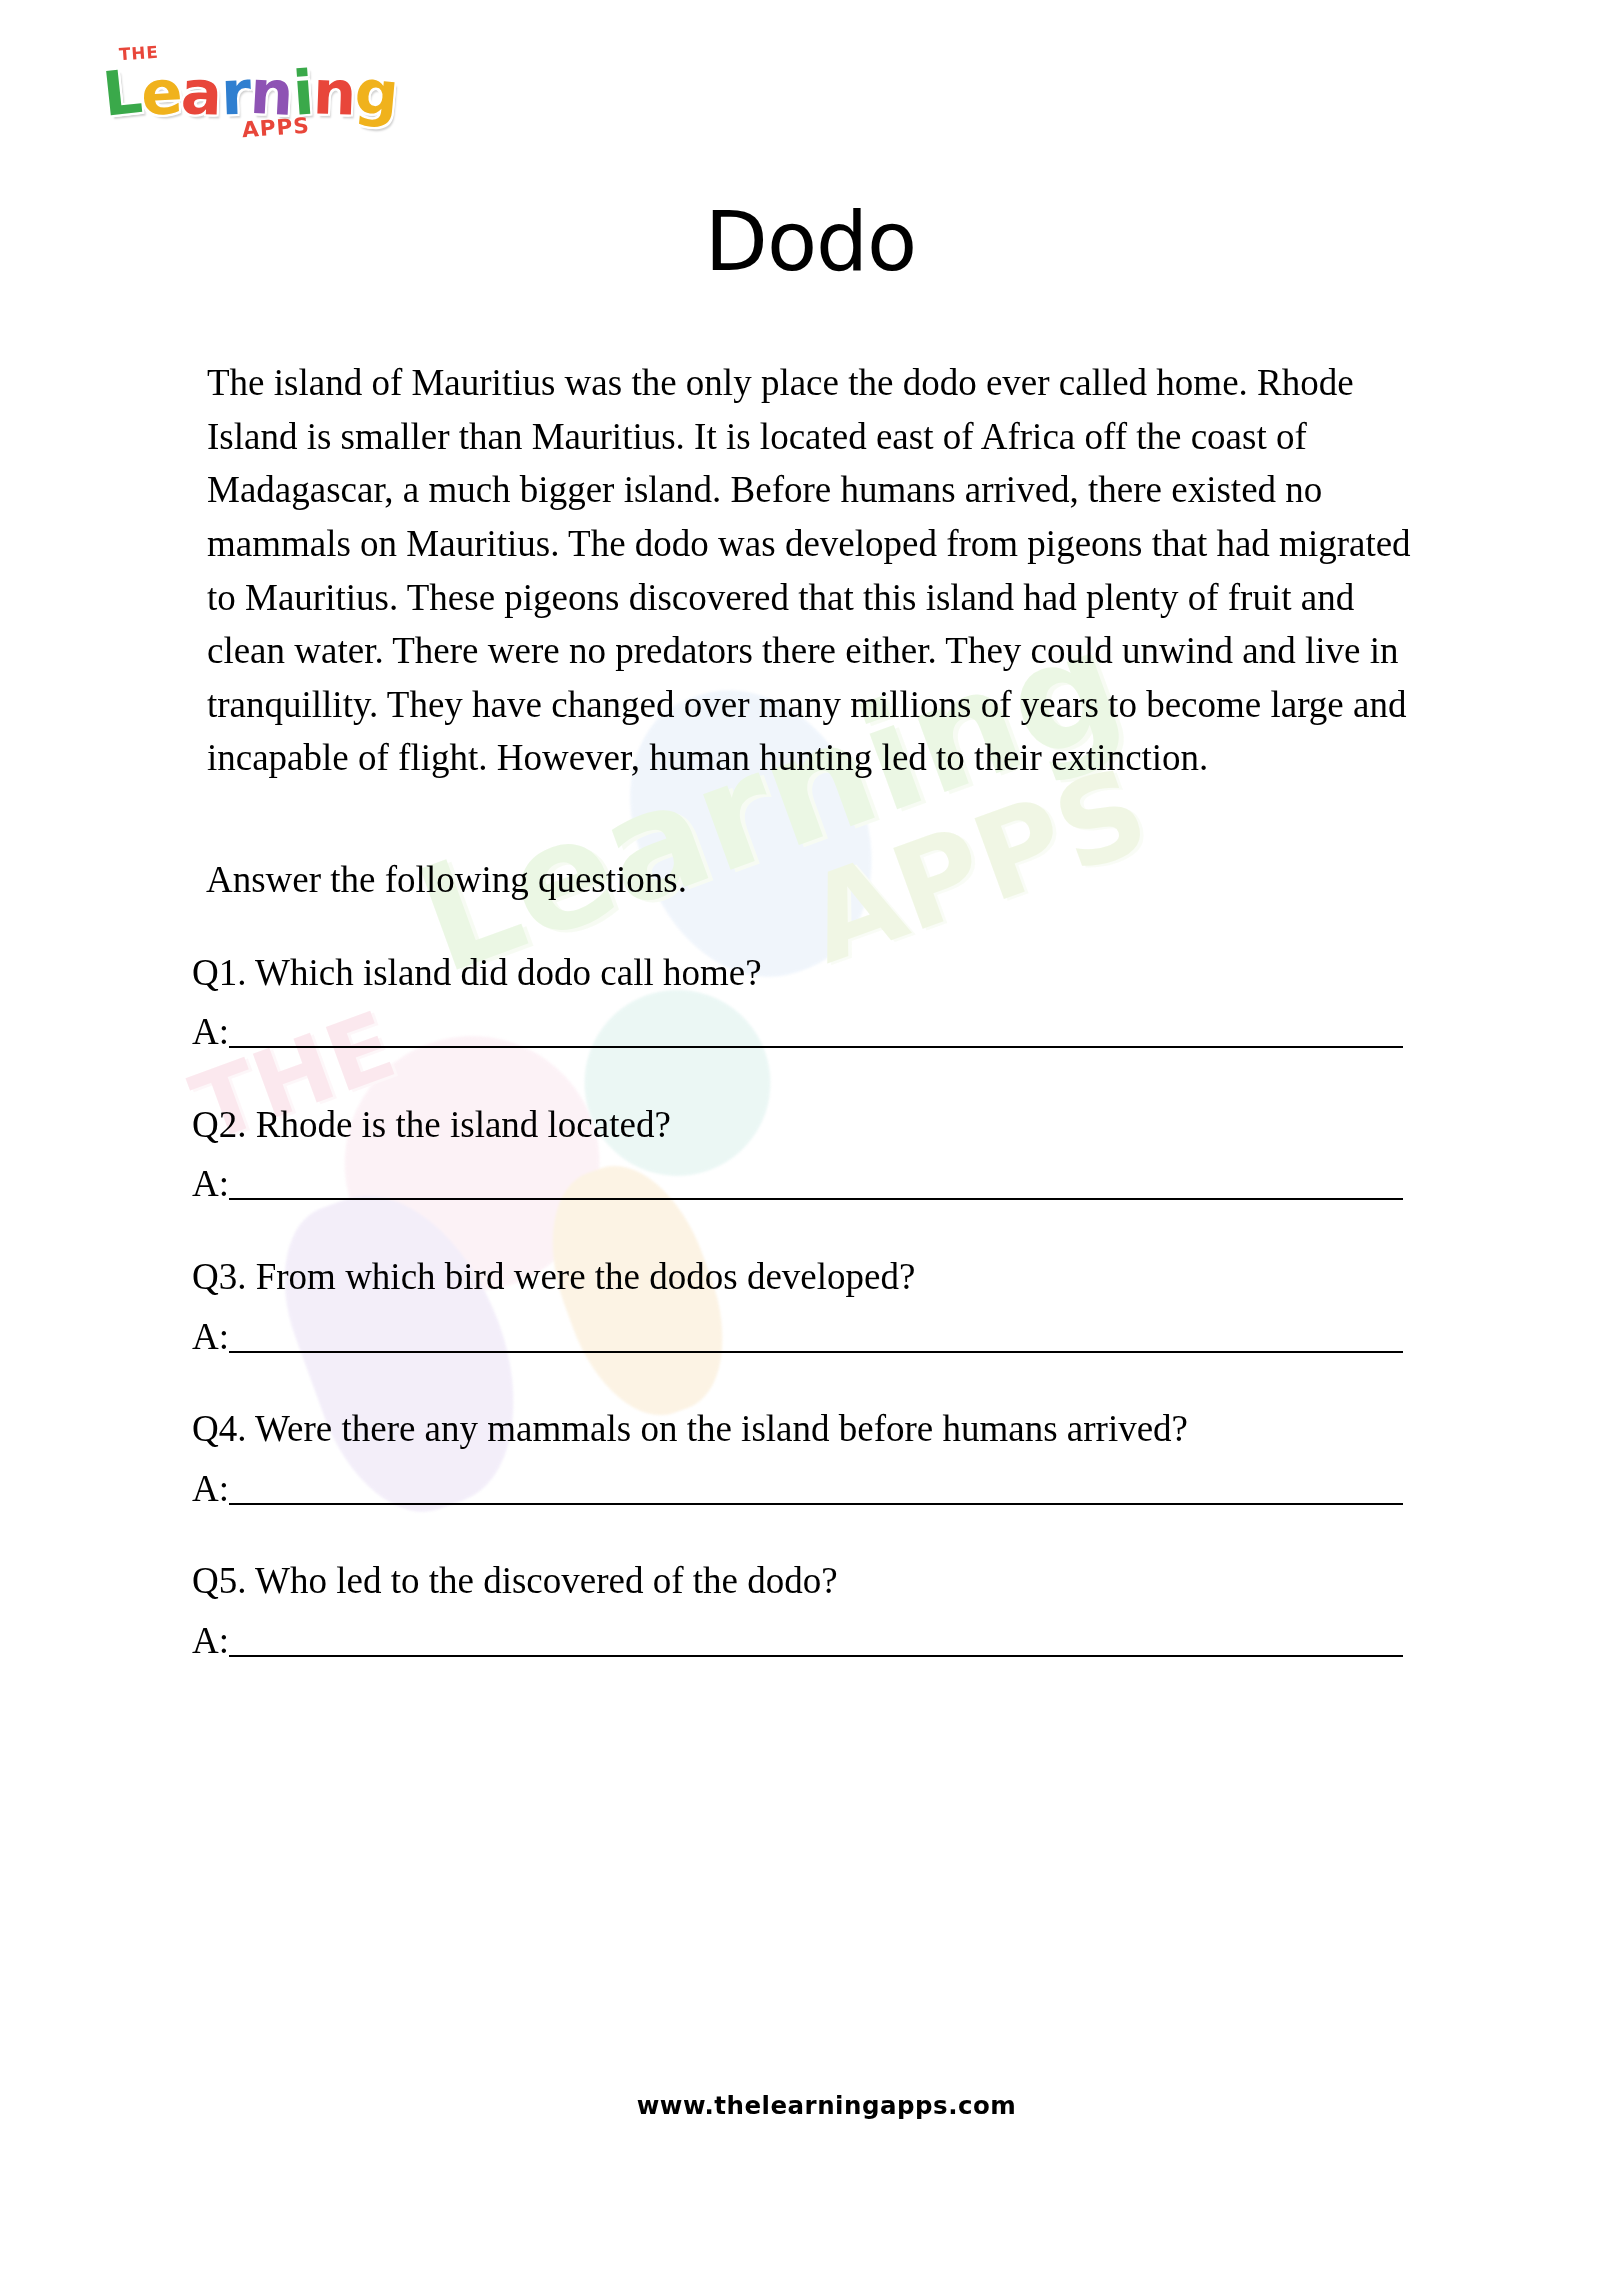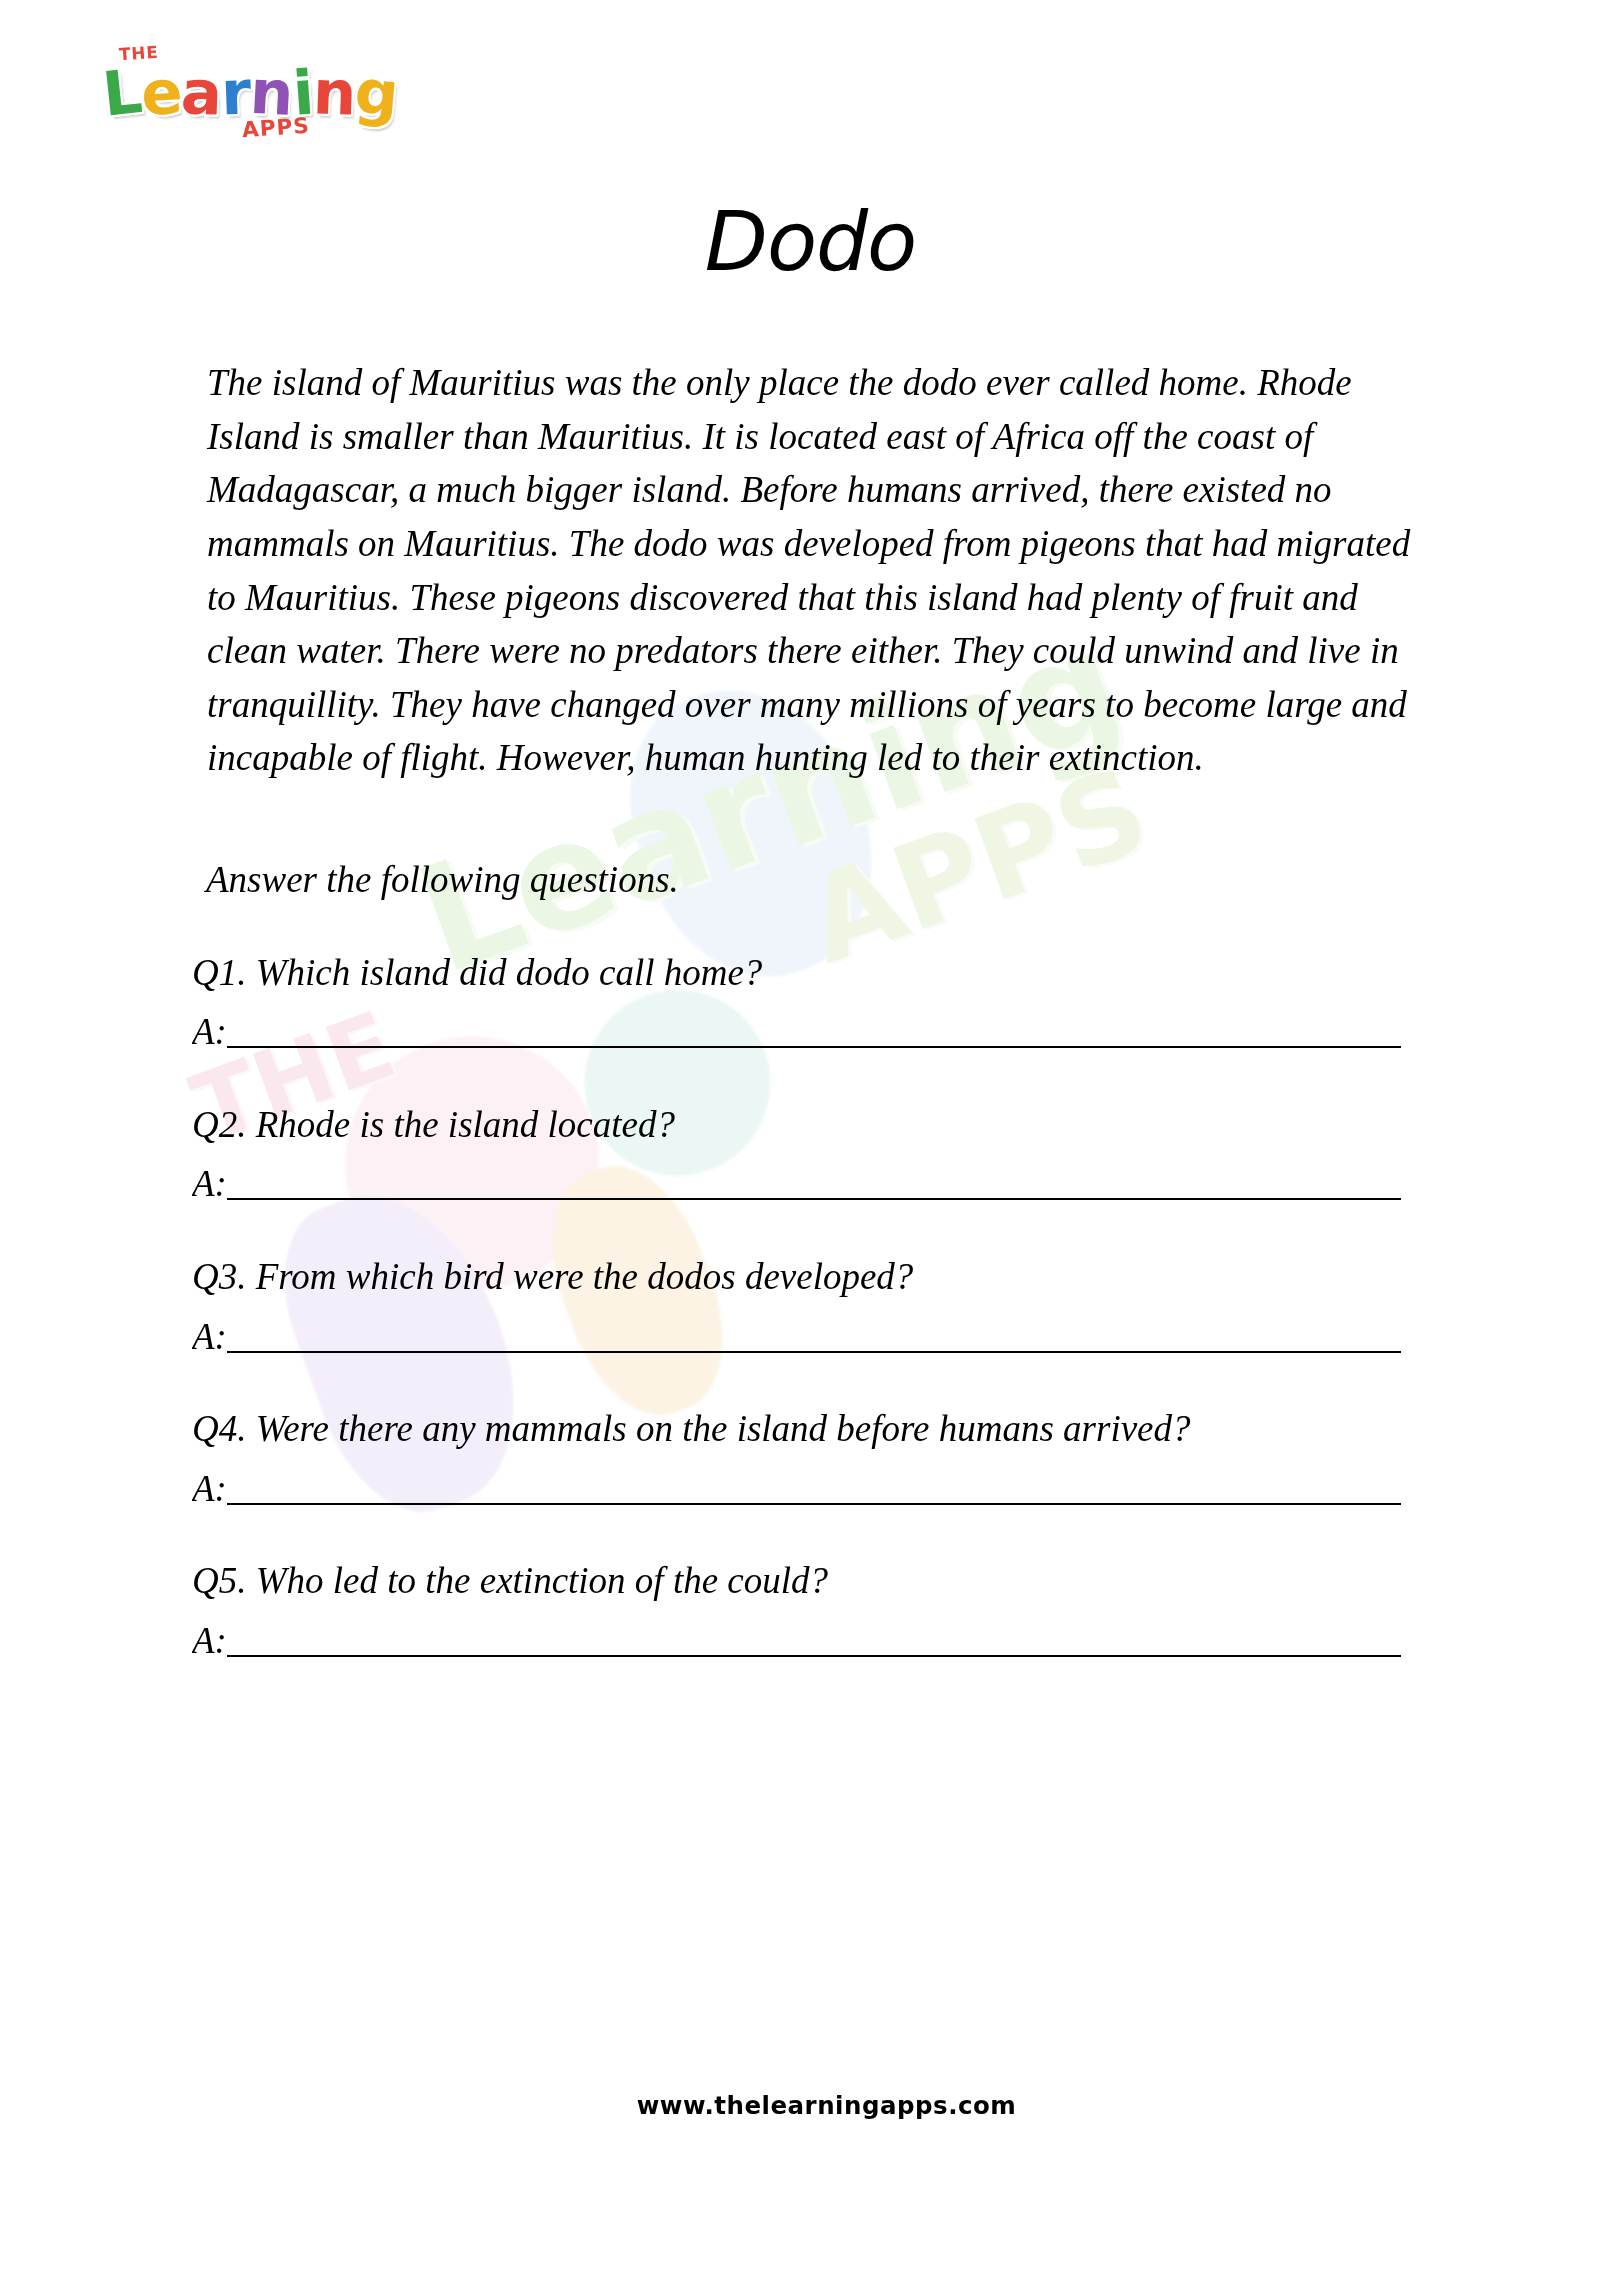--- a/index.html
+++ b/index.html
@@ -117,21 +117,20 @@
   .wm-b2 { top: 294px; left: 157px; width: 255px; height: 255px; background: #f7d6e4; border-radius: 50%; }
   .wm-b3 { top: 412px; left: 59px;  width: 196px; height: 323px; background: #d9c9ee; border-radius: 40% 60% 55% 45%; }
   .wm-b4 { top: 323px; left: 412px; width: 186px; height: 186px; background: #bfe6de; border-radius: 50%; }
   .wm-b5 { top: 470px; left: 323px; width: 147px; height: 255px; background: #f6d9a8; border-radius: 45%; }
 
   
   .sheet {
     position: absolute;
     inset: 0;
     z-index: 2;
-    font-style: italic;
   }
   .title {
     position: absolute;
     top: 194px;
     left: 0;
     width: 1621px;
     text-align: center;
     font-family: "DejaVu Sans", sans-serif;
     font-size: 82px;
     font-weight: 400;
@@ -230,21 +229,21 @@
       <p class="qtext">Q3. From which bird were the dodos developed?</p>
       <span class="answer-line"><span>A:</span><span class="rule"></span></span>
     </div>
 
     <div class="qblock">
       <p class="qtext">Q4.  Were there any mammals on the island before humans arrived?</p>
       <span class="answer-line"><span>A:</span><span class="rule"></span></span>
     </div>
 
     <div class="qblock">
-      <p class="qtext">Q5. Who led to the extinction of the could?</p>
+      <p class="qtext">Q5. Who led to the discovered of the dodo?</p>
       <span class="answer-line"><span>A:</span><span class="rule"></span></span>
     </div>
 
   </div>
 </div>
 
 <div class="footer">www.thelearningapps.com</div>
 
 
 </body></html>

